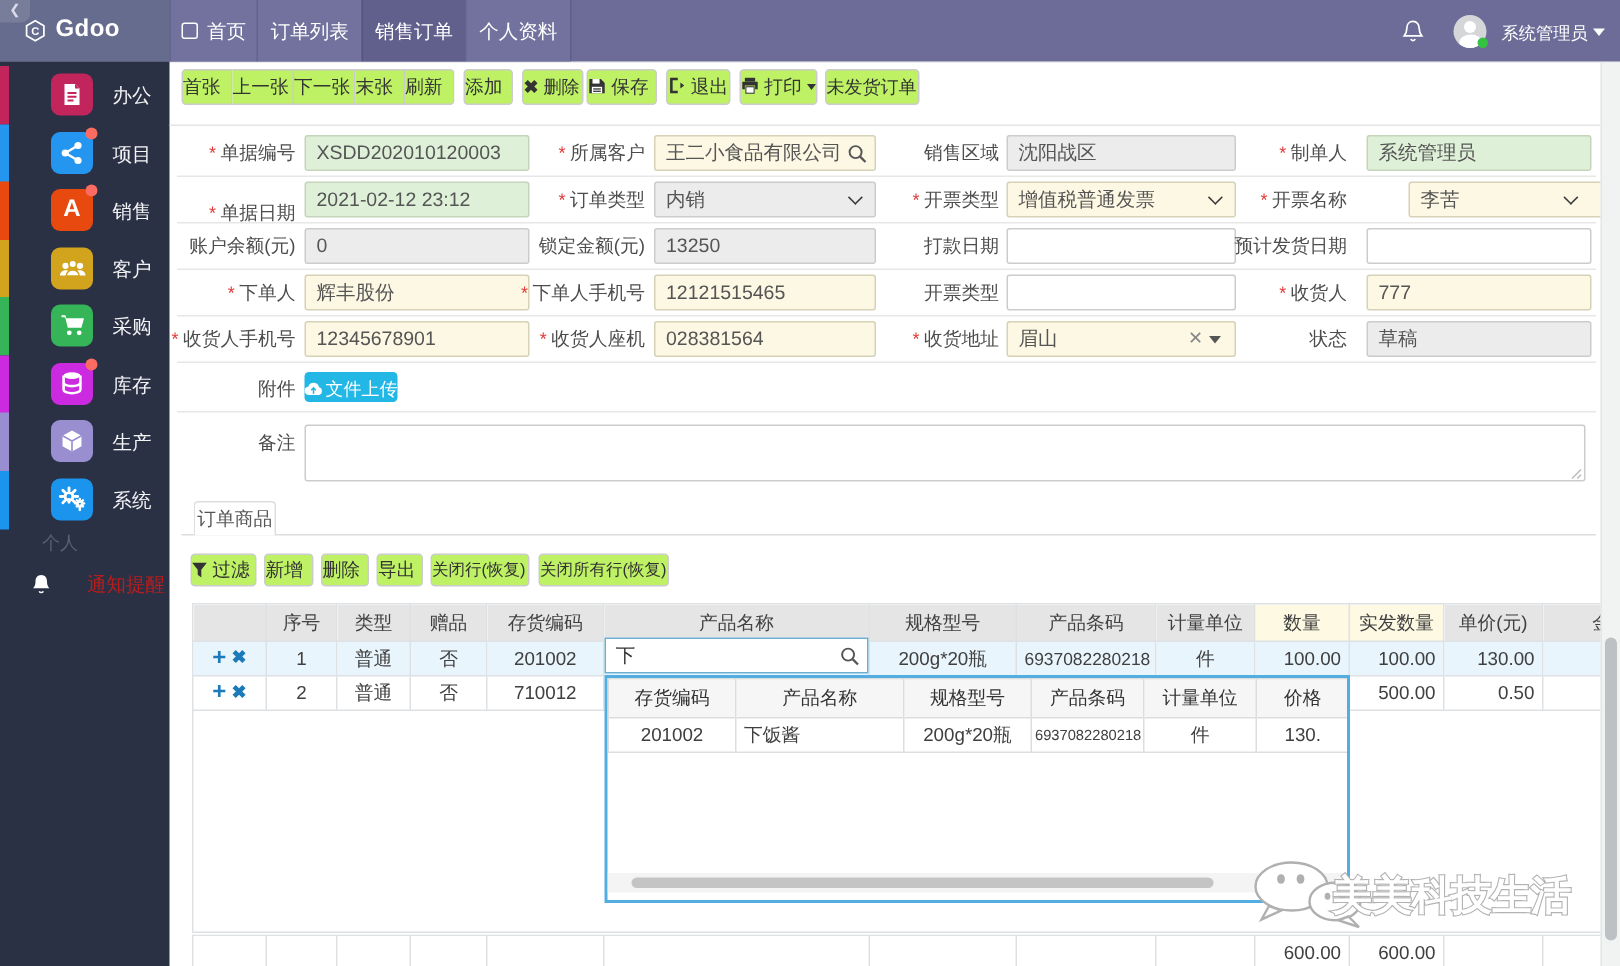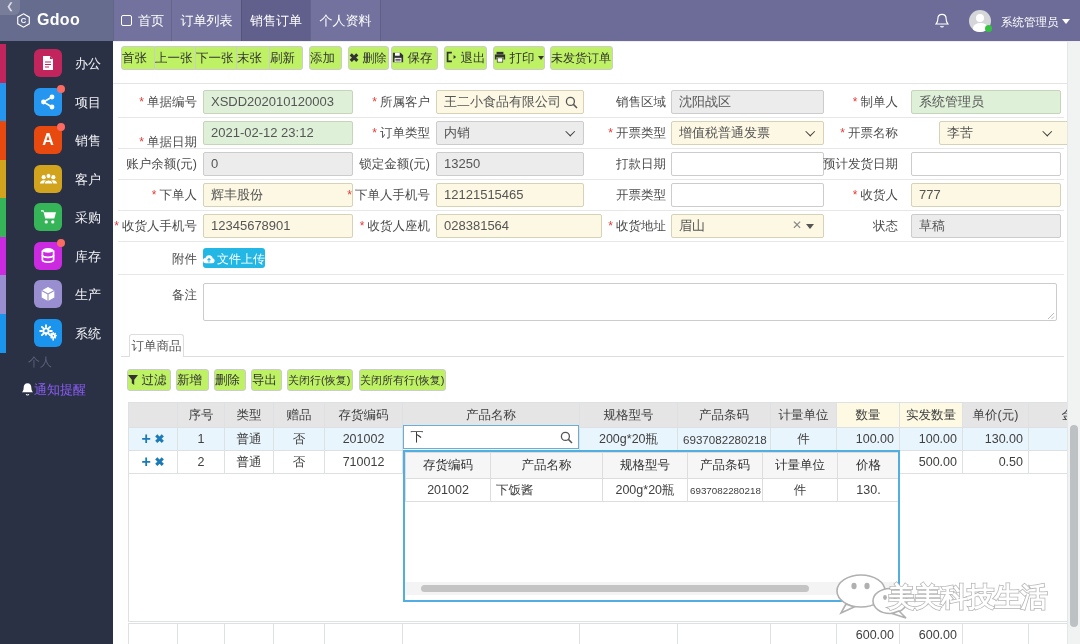--- a/index.html
+++ b/index.html
@@ -150,21 +150,21 @@
           <path d="M14.2 8.7v1.4M14.2 14.6V16M11.3 11.6h1.4M15.7 11.6h1.4M12.2 9.5l1 1M15.3 12.6l1 1M12.2 13.6l1-1M15.3 10.5l1-1"></path>
         </g>
         <circle cx="14.2" cy="12" r="1.7" fill="none" stroke="#fff" stroke-width="1.6"></circle>
       </svg></div>
     <div class="mtxt">系统</div>
   </div>
 <div class="abs" style="left:28px;top:354px;color:#596078;font-size:12px">个人</div>
 <div class="abs" style="left:21px;top:381px;color:#fff"><svg width="13" height="14" viewBox="0 0 17 18" style="vertical-align:-2px">
       <path d="M8.5 1.5c-3.2 0-5 2.5-5 5.5 0 4-1.6 5.5-2.2 6.2h14.4c-.6-.7-2.2-2.2-2.2-6.2 0-3-1.8-5.5-5-5.5Z" fill="#fff"></path>
       <path d="M6.8 15.7a1.8 1.8 0 0 0 3.4 0" fill="none" stroke="#fff" stroke-width="1.4"></path>
-    </svg><span style="margin-left:0;font-size:13px;color:#8b5cf6">通知提醒</span></div>
+    </svg><span style="margin-left:24px;font-size:13px;color:#b91c1c">通知提醒</span></div>
 
 <div class="btn grpl" style="left:121px;top:46px;width:34px">首张</div>
 <div class="btn grp" style="left:155px;top:46px;width:41px">上一张</div>
 <div class="btn grp" style="left:196px;top:46px;width:41px">下一张</div>
 <div class="btn grp" style="left:237px;top:46px;width:33px">末张</div>
 <div class="btn grp grpr" style="left:270px;top:46px;width:33px">刷新</div>
 <div class="btn" style="left:309px;top:46px;width:33px">添加</div>
 <div class="btn" style="left:348px;top:46px;width:41px;font-size:12px"><b style="font-size:12px">✖</b> 删除</div>
 <div class="btn" style="left:391px;top:46px;width:47px"><svg width="12" height="12" viewBox="0 0 14 14" style="vertical-align:-1px">
       <path d="M1 2h9l3 3v8H1z" fill="#333"></path>
@@ -225,21 +225,21 @@
 <div class="inp y" style="left:203px;top:183px;width:150px">辉丰股份</div>
 <div class="lbl req" style="left:330px;top:183px;width:100px">下单人手机号</div>
 <div class="inp y" style="left:436px;top:183px;width:148px">12121515465</div>
 <div class="lbl" style="left:566px;top:183px;width:100px">开票类型</div>
 <div class="inp" style="left:671px;top:183px;width:153px"></div>
 <div class="lbl req" style="left:798px;top:183px;width:100px">收货人</div>
 <div class="inp y" style="left:911px;top:183px;width:150px">777</div>
 <div class="lbl req" style="left:97px;top:214px;width:100px">收货人手机号</div>
 <div class="inp y" style="left:203px;top:214px;width:150px">12345678901</div>
 <div class="lbl req" style="left:330px;top:214px;width:100px">收货人座机</div>
-<div class="inp y" style="left:436px;top:214px;width:166px">028381564</div>
+<div class="inp y" style="left:436px;top:214px;width:148px">028381564</div>
 <div class="lbl req" style="left:566px;top:214px;width:100px">收货地址</div>
 <div class="inp y" style="left:671px;top:214px;width:153px">眉山</div>
 <div class="abs" style="left:792px;top:214px;height:24px;line-height:23px;color:#888;font-size:12px">✕</div>
 <div class="abs" style="left:806px;top:224px;width:0;height:0;border-left:4px solid transparent;border-right:4px solid transparent;border-top:5px solid #555"></div>
 <div class="lbl" style="left:798px;top:214px;width:100px">状态</div>
 <div class="inp gy" style="left:911px;top:214px;width:150px">草稿</div>
 <div class="lbl" style="left:97px;top:247px;width:100px">附件</div>
 <div class="abs" style="left:203px;top:248px;width:62px;height:20px;background:#23b7e5;border-radius:3px;color:#fff;font-size:12px;text-align:center;line-height:22px"><svg width="12" height="10" viewBox="0 0 14 11" style="vertical-align:-1px;margin-right:2px">
       <path d="M11.3 4.6A4.3 4.3 0 0 0 3 3.9 3.3 3.3 0 0 0 3.6 10.5h7.2a3 3 0 0 0 .5-5.9z" fill="#fff"></path>
       <path d="M7 9.5V5.2M5.2 6.8 7 5l1.8 1.8" stroke="#23b7e5" stroke-width="1.2" fill="none"></path>

